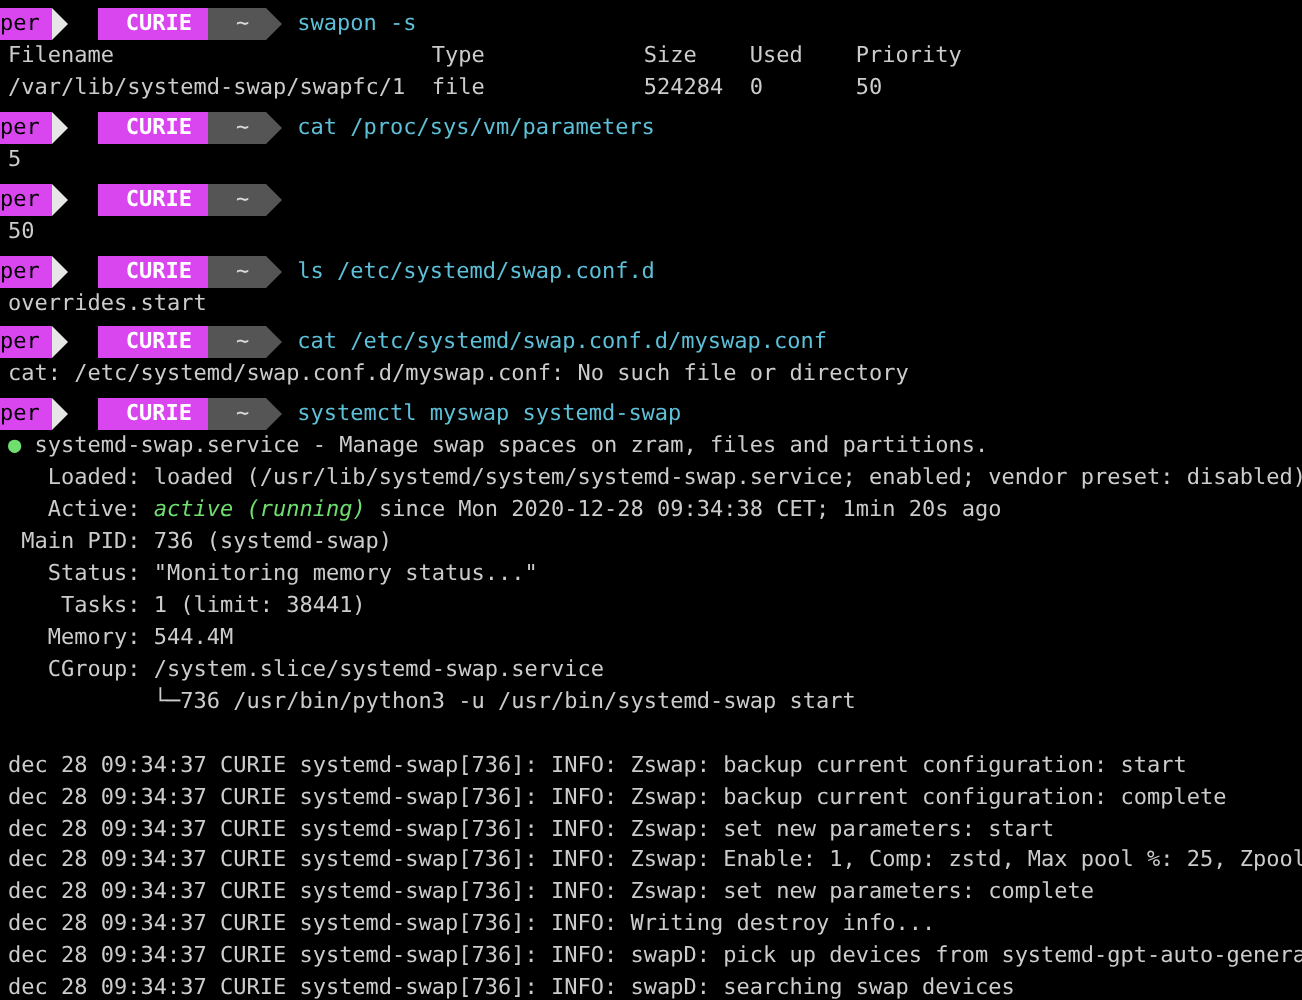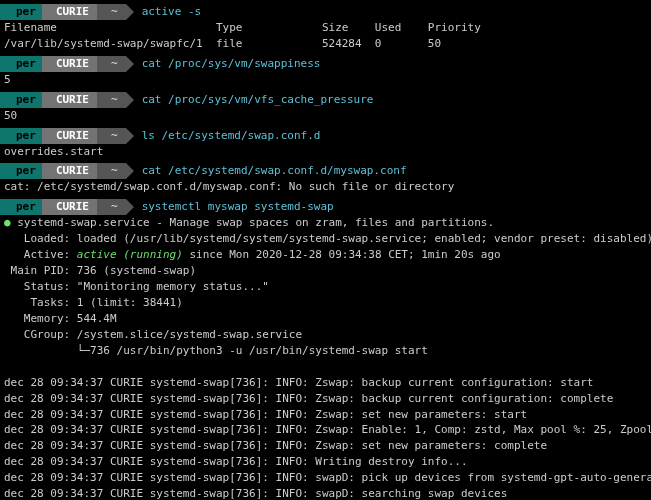--- a/index.html
+++ b/index.html
@@ -14,41 +14,42 @@
     overflow: hidden;
     padding: 2px 0;
   }
   .prompt-line {
     display: flex;
     align-items: center;
     margin-top: 2px;
     white-space: pre;
   }
   .seg-user {
-    background: #0f766e;
+    background: #d946ef;
     color: #000;
-    padding: 0 6px 0 16px;
-    font-weight: bold;
+    padding: 0 6px 0 0;
+    font-weight: normal;
     position: relative;
   }
   .seg-user::after {
     content: "";
     position: absolute;
     right: -8px;
     top: 0;
     border-top: 8px solid transparent;
     border-bottom: 8px solid transparent;
     border-left: 8px solid #e6e6e6;
   }
   .seg-host {
-    background: #737373;
+    background: #d946ef;
     color: #fff;
     padding: 0 8px 0 14px;
     font-weight: bold;
     position: relative;
+    margin-left: 23px;
   }
   .seg-host::after {
     content: "";
     position: absolute;
     right: -8px;
     top: 0;
     border-top: 8px solid transparent;
     border-bottom: 8px solid transparent;
     border-left: 8px solid #2f6fd0;
   }
@@ -81,30 +82,30 @@
   }
   .block { margin-bottom: 4px; }
   .green { color: #6fdf6f; font-style: italic; }
   .bullet-green { color: #6fdf6f; }
 </style>
 </head>
 <body>
 
 <div id="root">
     <div class="block">
-      <div class="prompt-line"><span class="seg-user">per</span><span class="seg-host">CURIE</span><span class="seg-path">~</span><span class="cmd">active -s</span></div>
+      <div class="prompt-line"><span class="seg-user">per</span><span class="seg-host">CURIE</span><span class="seg-path">~</span><span class="cmd">swapon -s</span></div>
       <pre class="out">Filename                        Type            Size    Used    Priority
 /var/lib/systemd-swap/swapfc/1  file            524284  0       50</pre>
     </div>
     <div class="block">
-      <div class="prompt-line"><span class="seg-user">per</span><span class="seg-host">CURIE</span><span class="seg-path">~</span><span class="cmd">cat /proc/sys/vm/swappiness</span></div>
+      <div class="prompt-line"><span class="seg-user">per</span><span class="seg-host">CURIE</span><span class="seg-path">~</span><span class="cmd">cat /proc/sys/vm/parameters</span></div>
       <pre class="out">5</pre>
     </div>
     <div class="block">
-      <div class="prompt-line"><span class="seg-user">per</span><span class="seg-host">CURIE</span><span class="seg-path">~</span><span class="cmd">cat /proc/sys/vm/vfs_cache_pressure</span></div>
+      <div class="prompt-line"><span class="seg-user">per</span><span class="seg-host">CURIE</span><span class="seg-path">~</span></div>
       <pre class="out">50</pre>
     </div>
     <div class="block">
       <div class="prompt-line"><span class="seg-user">per</span><span class="seg-host">CURIE</span><span class="seg-path">~</span><span class="cmd">ls /etc/systemd/swap.conf.d</span></div>
       <pre class="out">overrides.start</pre>
     </div>
     <div class="block">
       <div class="prompt-line"><span class="seg-user">per</span><span class="seg-host">CURIE</span><span class="seg-path">~</span><span class="cmd">cat /etc/systemd/swap.conf.d/myswap.conf</span></div>
       <pre class="out">cat: /etc/systemd/swap.conf.d/myswap.conf: No such file or directory</pre>
     </div>

